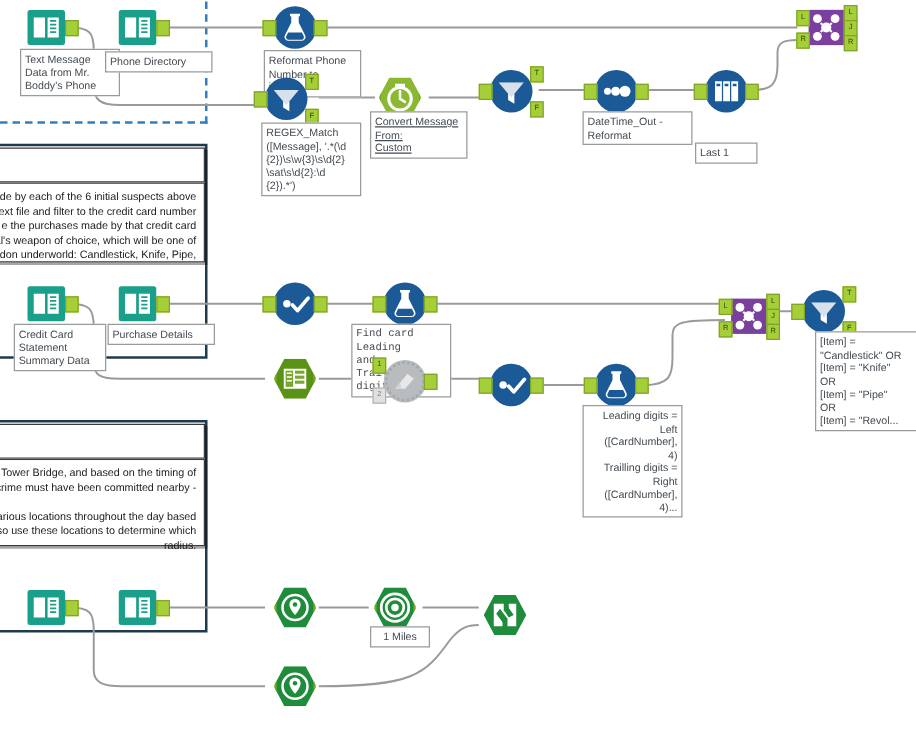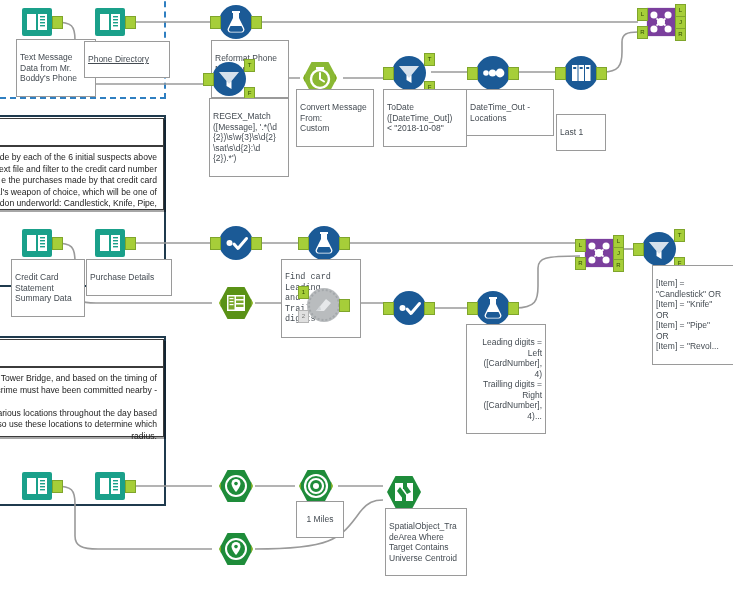--- a/index.html
+++ b/index.html
@@ -18,21 +18,21 @@
   .port.out{right:-9px;}
 
   
   .circ{border-radius:50%;background:#1b5a96;}
   .hexa{background:#8ab833;clip-path:polygon(25% 3%,75% 3%,100% 50%,75% 97%,25% 97%,0% 50%);}
   .hexa.dk{background:#5a9216;}
   .greyed{background:#b9bcbe;border-radius:50%;}
 
   
   .lbl{position:absolute;background:#ffffff;border:1px solid #9a9a9a;
-       font-size:8.5px;line-height:10.5px;color:#444b52;padding:12px 3px;
+       font-size:8.5px;line-height:10.5px;color:#444b52;padding:2px 3px;
        font-family:"Liberation Sans",sans-serif;white-space:pre-line;}
 
   
   .panel{position:absolute;background:#ffffff;border:1.5px solid #3b3b3b;
          box-shadow:2px 2px 0 rgba(0,0,0,.35);}
   .panel-title{font-size:12.5px;font-weight:bold;color:#1c1c1c;padding:4px 6px;letter-spacing:.1px;}
   .panel-body{font-size:8.6px;line-height:11.5px;color:#1c1c1c;padding:5px 6px;white-space:pre-line;}
 
   
   .container-border{position:absolute;border:2px dashed #2f7fc1;background:transparent;}
@@ -96,21 +96,21 @@
       <rect x="2" y="3" width="30" height="28" rx="2" fill="#1aa08a"></rect>
       <path d="M7 9 h9 v16 h-9 z M18 9 h9 v16 h-9 z" fill="#ffffff"></path>
       <path d="M17 8 v18" stroke="#1aa08a" stroke-width="1.5"></path>
       <rect x="20" y="11" width="5" height="1.4" fill="#1aa08a"></rect>
       <rect x="20" y="14" width="5" height="1.4" fill="#1aa08a"></rect>
       <rect x="20" y="17" width="5" height="1.4" fill="#1aa08a"></rect>
       <rect x="20" y="20" width="5" height="1.4" fill="#1aa08a"></rect>
     </svg>
     <div class="port out" style="top:11px;"></div>
   </div>
-  <div class="lbl" style="left:84px;top:41px;width:78px;text-decoration:underline;">Phone Directory</div>
+  <div class="lbl" style="left:84px;top:41px;width:78px;">Phone Directory</div>
 
   <div class="tool circ" style="left:219px;top:5px;">
     <svg class="glyph" viewBox="0 0 34 34">
       <circle cx="17" cy="17" r="16" fill="#1b5a96"></circle>
       <path d="M14 7 h6 v6 l5 10 a3 3 0 0 1 -2.6 4.6 h-10.8 A3 3 0 0 1 9 23 l5 -10 z" fill="#ffffff"></path>
       <path d="M11.5 21 h11 l1.4 2.8 a2 2 0 0 1 -1.8 3 h-10.2 a2 2 0 0 1 -1.8 -3 z" fill="#1b5a96"></path>
       <rect x="13" y="6" width="8" height="2" fill="#ffffff"></rect>
     </svg>
     <div class="port in" style="top:11px;"></div>
     <div class="port out" style="top:11px;"></div>
@@ -137,50 +137,47 @@
 
   <div class="tool hexa" style="left:303px;top:61px;">
     <svg class="glyph" viewBox="0 0 34 34">
       <circle cx="17" cy="18" r="9" fill="none" stroke="#ffffff" stroke-width="2.4"></circle>
       <rect x="13" y="6" width="8" height="2.6" fill="#ffffff"></rect>
       <path d="M17 12 v6 l4 2.5" stroke="#ffffff" stroke-width="2" fill="none" stroke-linecap="round"></path>
     </svg>
     <div class="port in" style="top:11px;"></div>
     <div class="port out" style="top:11px;"></div>
   </div>
-  <div class="lbl" style="left:296px;top:89px;width:70px;">Convert Message
+  <div class="lbl" style="left:296px;top:89px;width:70px;text-decoration:underline;">Convert Message
 From:
 Custom</div>
 
   <div class="tool circ" style="left:392px;top:56px;">
     <svg class="glyph" viewBox="0 0 34 34">
       <circle cx="17" cy="17" r="16" fill="#1b5a96"></circle>
       <path d="M7 10 h20 l-7.5 9 v8 l-5 -3 v-5 z" fill="#ffffff"></path>
       <path d="M7 10 h20 l-10 12 z" fill="#1b5a96" opacity=".18"></path>
     </svg>
     <div class="port in" style="top:11px;"></div>
     <div class="port out" style="top:-3px;">T</div>
     <div class="port out" style="top:25px;">F</div>
   </div>
-  <div class="lbl" style="left:383px;top:89px;width:76px;">ToDate
-([DateTime_Out])
-&lt; "2018-10-08"</div>
 
   <div class="tool circ" style="left:476px;top:56px;">
     <svg class="glyph" viewBox="0 0 34 34">
       <circle cx="17" cy="17" r="16" fill="#1b5a96"></circle>
       <circle cx="10" cy="17" r="2.8" fill="#ffffff"></circle>
       <circle cx="16.5" cy="17" r="3.6" fill="#ffffff"></circle>
       <circle cx="24" cy="17" r="4.4" fill="#ffffff"></circle>
     </svg>
     <div class="port in" style="top:11px;"></div>
     <div class="port out" style="top:11px;"></div>
   </div>
   <div class="lbl" style="left:466px;top:89px;width:80px;">DateTime_Out -
-Locations</div>
+Reformat</div>
 
   <div class="tool circ" style="left:564px;top:56px;">
     <svg class="glyph" viewBox="0 0 34 34">
       <circle cx="17" cy="17" r="16" fill="#1b5a96"></circle>
       <rect x="8" y="9" width="5.5" height="16" fill="#ffffff"></rect>
       <rect x="14.5" y="9" width="5.5" height="16" fill="#ffffff"></rect>
       <rect x="21" y="9" width="5.5" height="16" fill="#ffffff"></rect>
       <rect x="9.2" y="11" width="3" height="2" fill="#1b5a96"></rect>
       <rect x="15.7" y="11" width="3" height="2" fill="#1b5a96"></rect>
       <rect x="22.2" y="11" width="3" height="2" fill="#1b5a96"></rect>
@@ -436,18 +433,14 @@
     <svg class="glyph" viewBox="0 0 34 34">
       <path d="M8 8 h8 v6 h4 v-6 h6 v18 h-7 v-6 h-4 v6 h-7 z" fill="#ffffff"></path>
       <path d="M13 12 l6 8 l-3 4 l-6 -8 z" fill="#1e8c3a"></path>
       <path d="M19 10 l5 7 l-4 2 l-4 -6 z" fill="#1e8c3a"></path>
     </svg>
     <div class="port in" style="top:-2px;">T</div>
     <div class="port in" style="top:22px;">U</div>
     <div class="port out" style="top:-2px;">M</div>
     <div class="port out" style="top:22px;">U</div>
   </div>
-  <div class="lbl" style="left:385px;top:508px;width:74px;">SpatialObject_Tra
-deArea Where
-Target Contains
-Universe Centroid</div>
 
 </div>
 
 </body></html>

